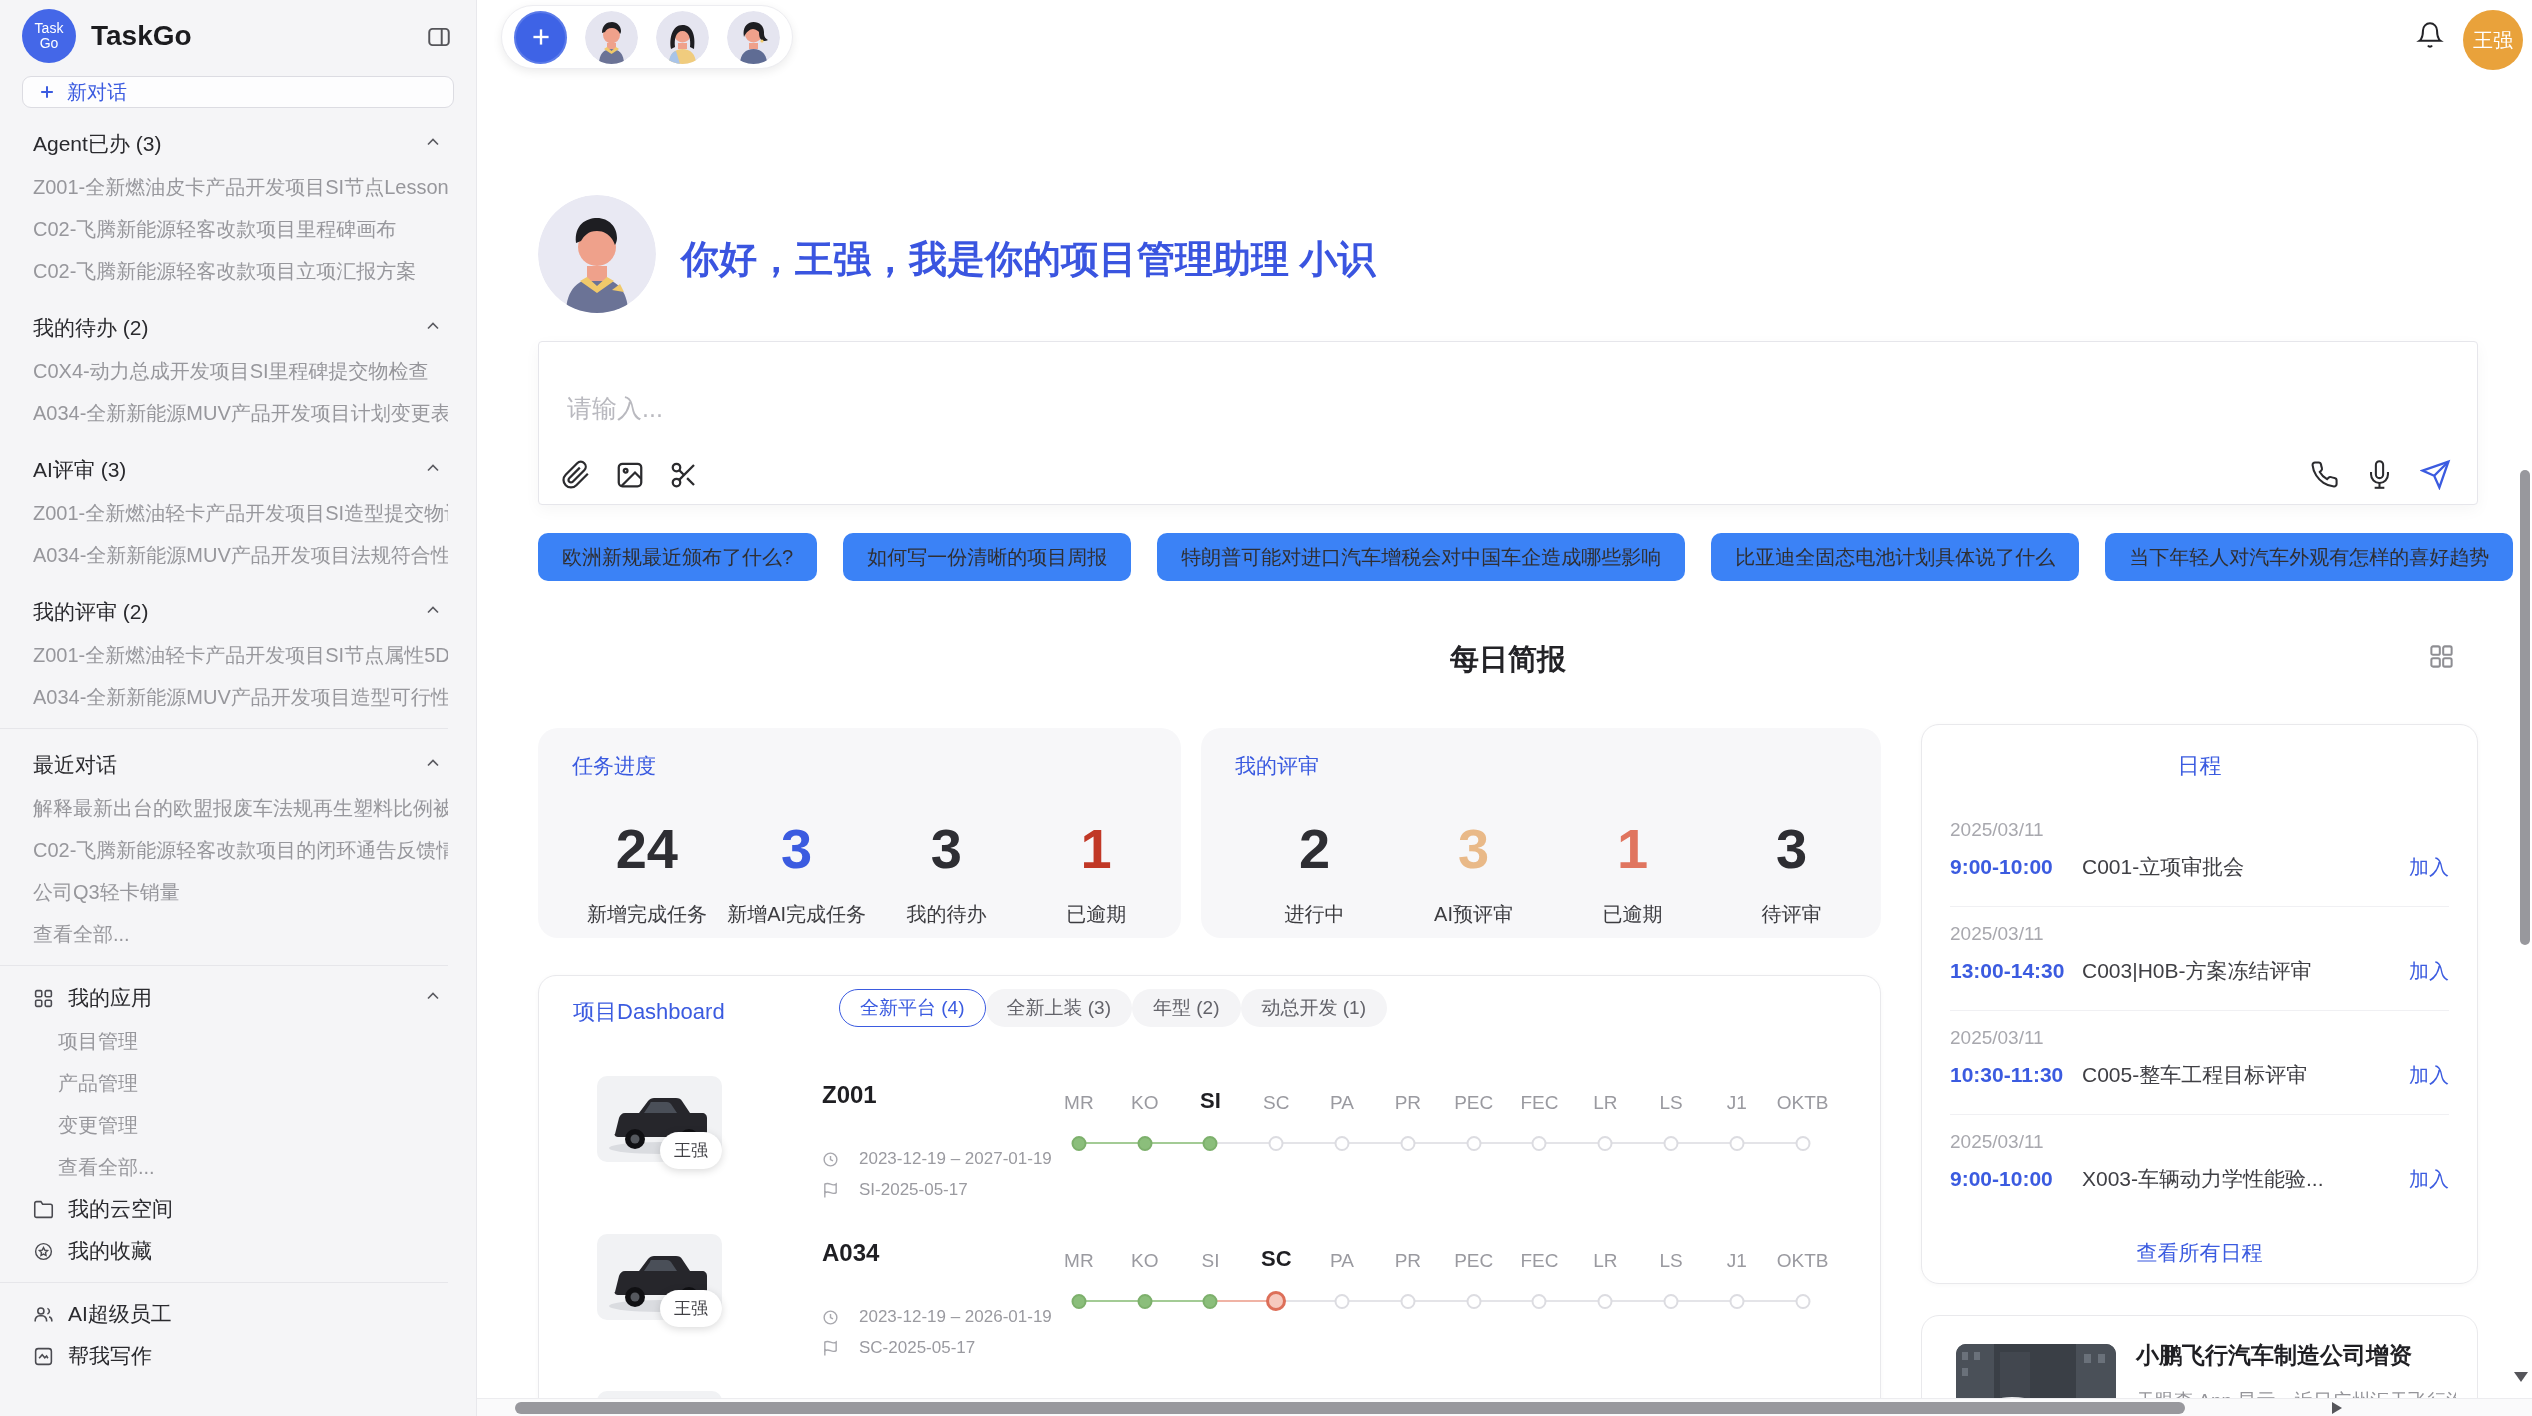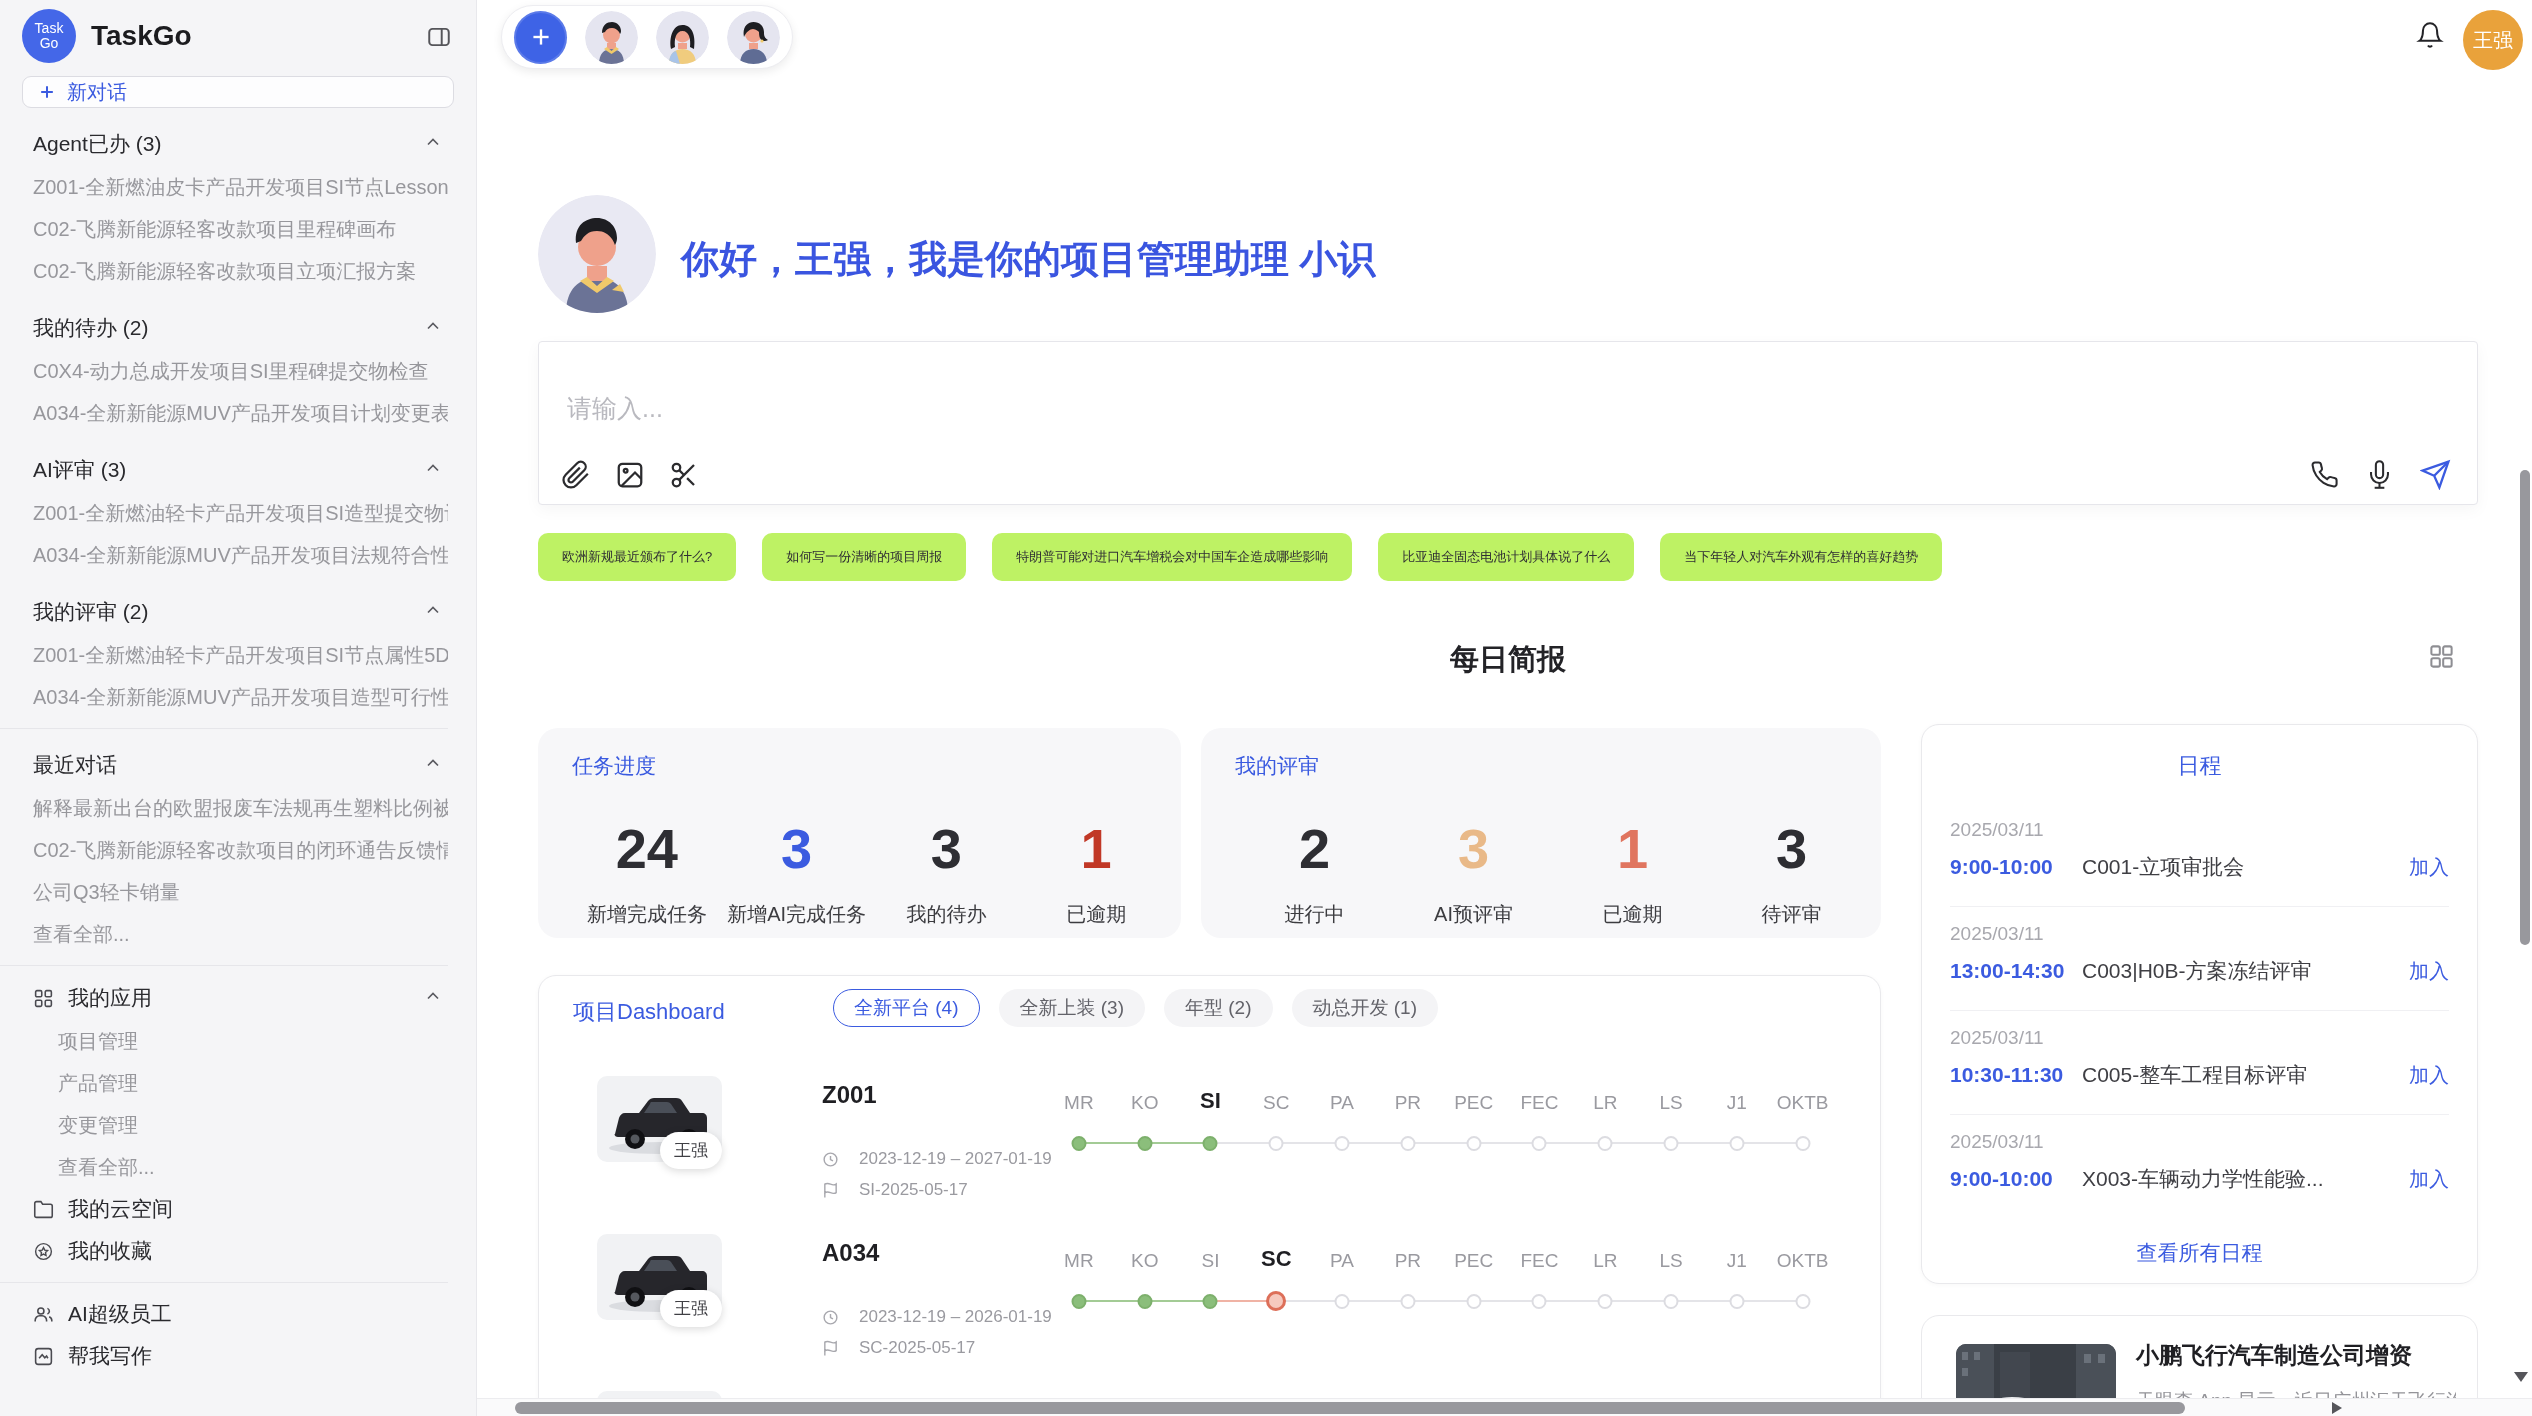--- a/index.html
+++ b/index.html
@@ -58,22 +58,22 @@
     border:1px solid #E6E6EB; border-radius:4px; box-shadow:0 5px 16px rgba(0,0,0,.04); }
   .composer input { position:absolute; left:28px; top:52px; width:900px; border:none; outline:none;
     font-size:25px; color:#333; font-family:inherit; background:transparent; }
   .composer input::placeholder { color:#B9B9BF; }
   .comp-icons-l { position:absolute; left:22px; bottom:14px; display:flex; gap:24px; color:#2B2B2E; }
   .comp-icons-r { position:absolute; right:26px; bottom:14px; display:flex; gap:26px; align-items:center; color:#2B2B2E; }
   .comp-icons-l svg, .comp-icons-r svg { cursor:pointer; }
   .send-blue { color:#3B5BE0; }
 
   .chips { position:absolute; left:60px; top:533px; display:flex; gap:26px; }
-  .chip { height:48px; background:#bef264; border-radius:10px; display:flex; align-items:center;
-    padding:0 24px; font-size:13px; color:#2F2F33; white-space:nowrap; cursor:pointer; }
+  .chip { height:48px; background:#3b82f6; border-radius:10px; display:flex; align-items:center;
+    padding:0 24px; font-size:20px; color:#2F2F33; white-space:nowrap; cursor:pointer; }
 
   .brief-title { position:absolute; left:60px; top:640px; width:1940px; text-align:center;
     font-size:29px; font-weight:700; color:#232327; }
   .brief-grid-icon { position:absolute; left:1950px; top:643px; width:27px; height:27px; color:#8E8E93; cursor:pointer; }
 
   .stats { position:absolute; left:60px; top:728px; display:flex; gap:20px; }
   .stat-card { height:210px; background:#F7F7F9; border-radius:20px; padding:24px 10px 0 34px; }
   .stat-card.c1 { width:643px; }
   .stat-card.c2 { width:680px; }
   .stat-title { font-size:21px; color:#3B5BE0; }
@@ -81,21 +81,21 @@
   .stat-col { flex:1; text-align:center; }
   .stat-num { font-size:56px; font-weight:600; line-height:1; }
   .stat-label { margin-top:24px; font-size:20px; color:#3C3C40; }
   .t-dark{color:#2E2E33} .t-blue{color:#3B5BE0} .t-red{color:#C13826}
   .t-tan{color:#E9B988} .t-salmon{color:#E0755F}
 
   
   .dash { position:absolute; left:60px; top:975px; width:1343px; height:490px; background:#fff;
     border:1px solid #E9E9EC; border-radius:18px; box-shadow:0 1px 5px rgba(0,0,0,.03); overflow:hidden; }
   .dash-title { position:absolute; left:34px; top:21px; font-size:22px; color:#3B5BE0; }
-  .dash-tabs { position:absolute; left:294px; top:13px; display:flex; gap:19px; }
+  .dash-tabs { position:absolute; left:300px; top:13px; display:flex; }
   .dtab { height:38px; border-radius:19px; padding:0 20px; display:flex; align-items:center;
     font-size:19px; background:#F4F4F6; color:#63636A; border:1.5px solid transparent; cursor:pointer; white-space:nowrap; }
   .dtab.active { background:#fff; color:#3B5BE0; border-color:#3B5BE0; }
   .proj-row { position:absolute; left:0; width:100%; height:150px; }
   .proj-img { position:absolute; left:58px; top:0; width:125px; height:86px; border-radius:10px; overflow:hidden; }
   .owner-badge { position:absolute; left:121px; top:56px; width:62px; height:37px; background:#fff;
     border-radius:19px; box-shadow:0 2px 8px rgba(0,0,0,.15); display:flex; align-items:center;
     justify-content:center; font-size:17px; color:#3F3F44; }
   .proj-code { position:absolute; left:283px; top:5px; font-size:24px; font-weight:700; color:#1F1F23; }
   .proj-meta { position:absolute; left:283px; display:flex; align-items:center; gap:20px;

